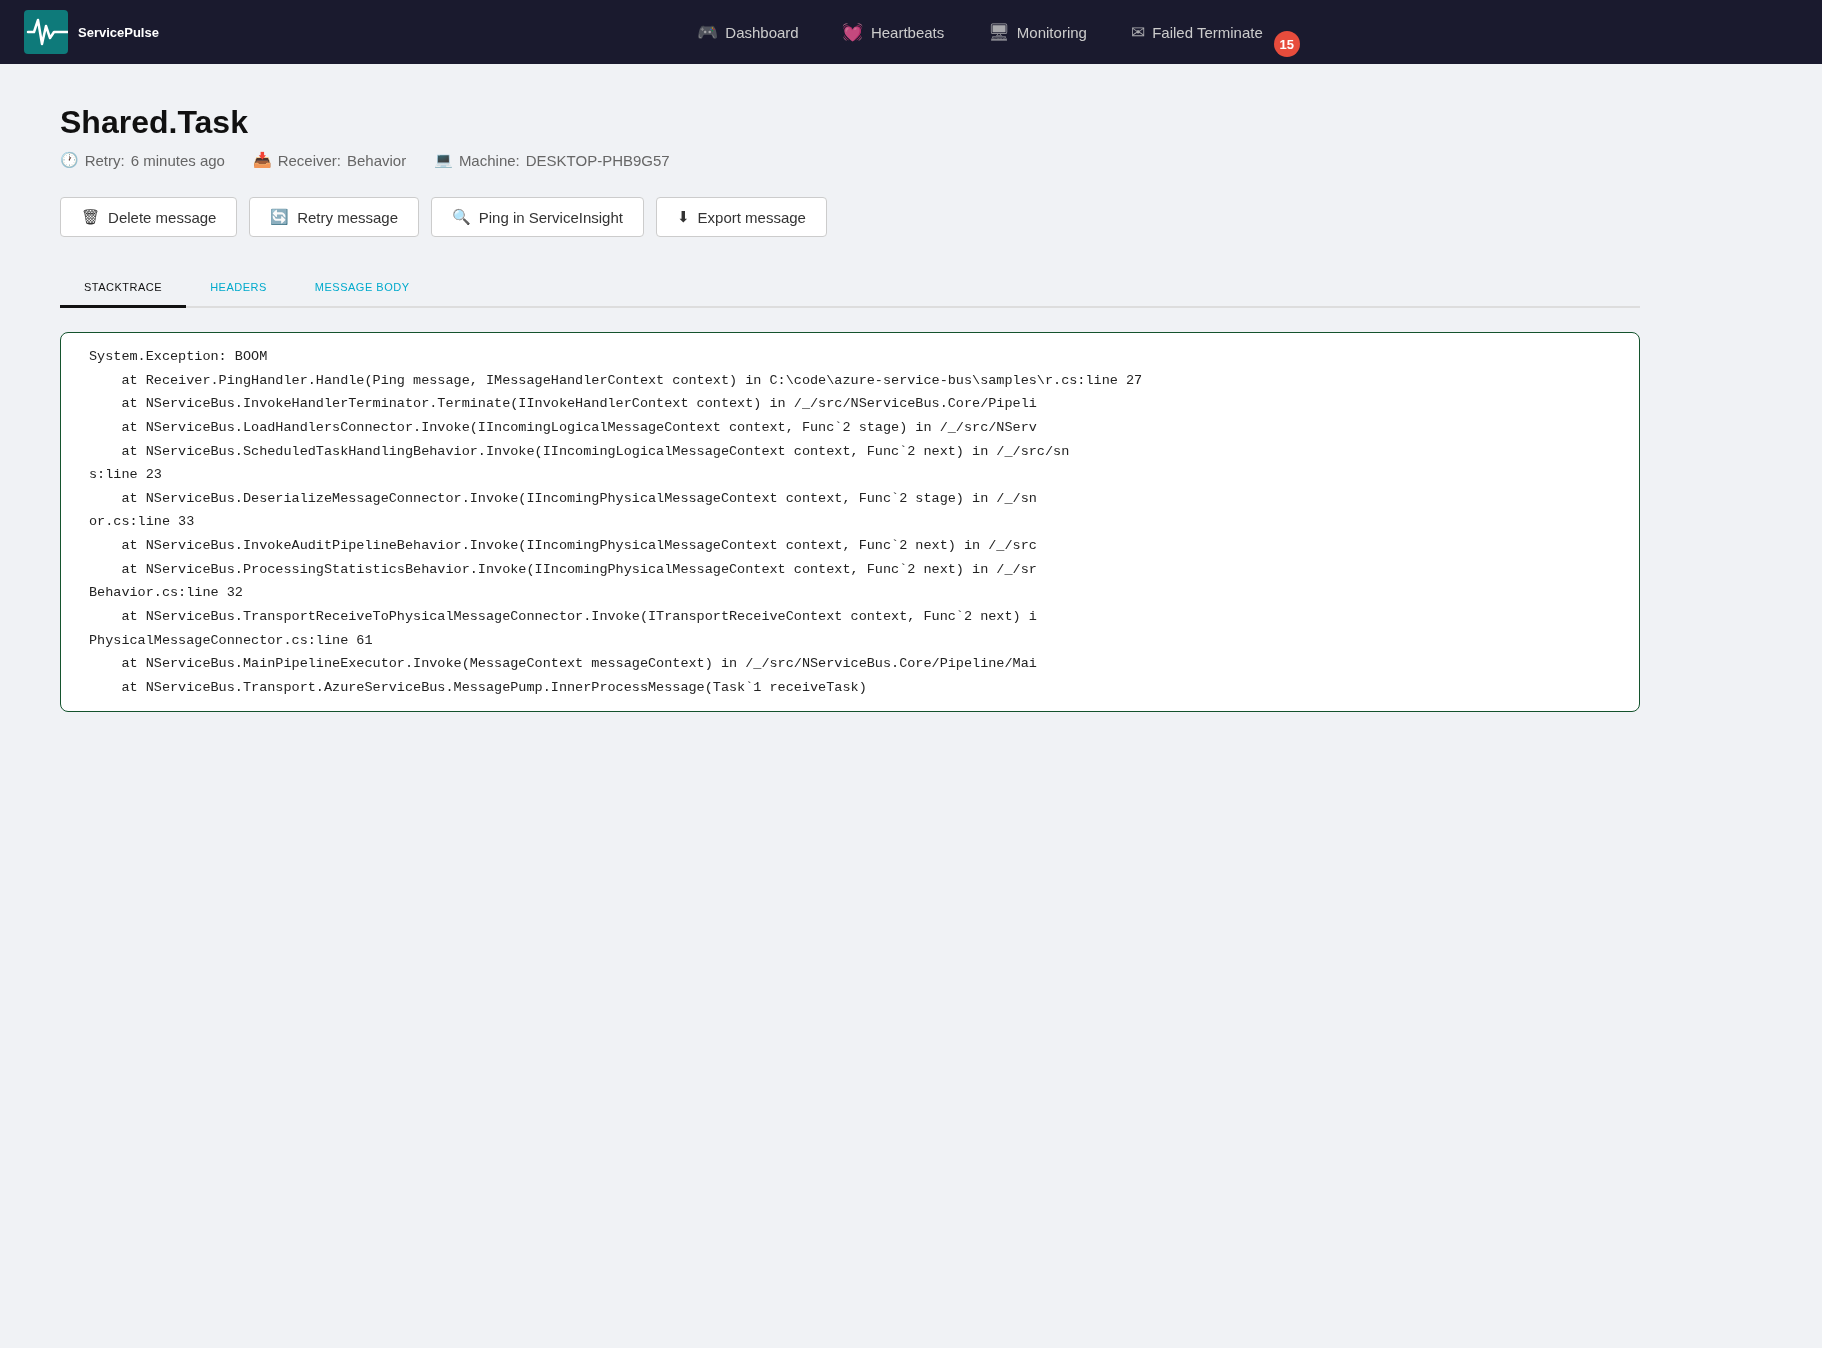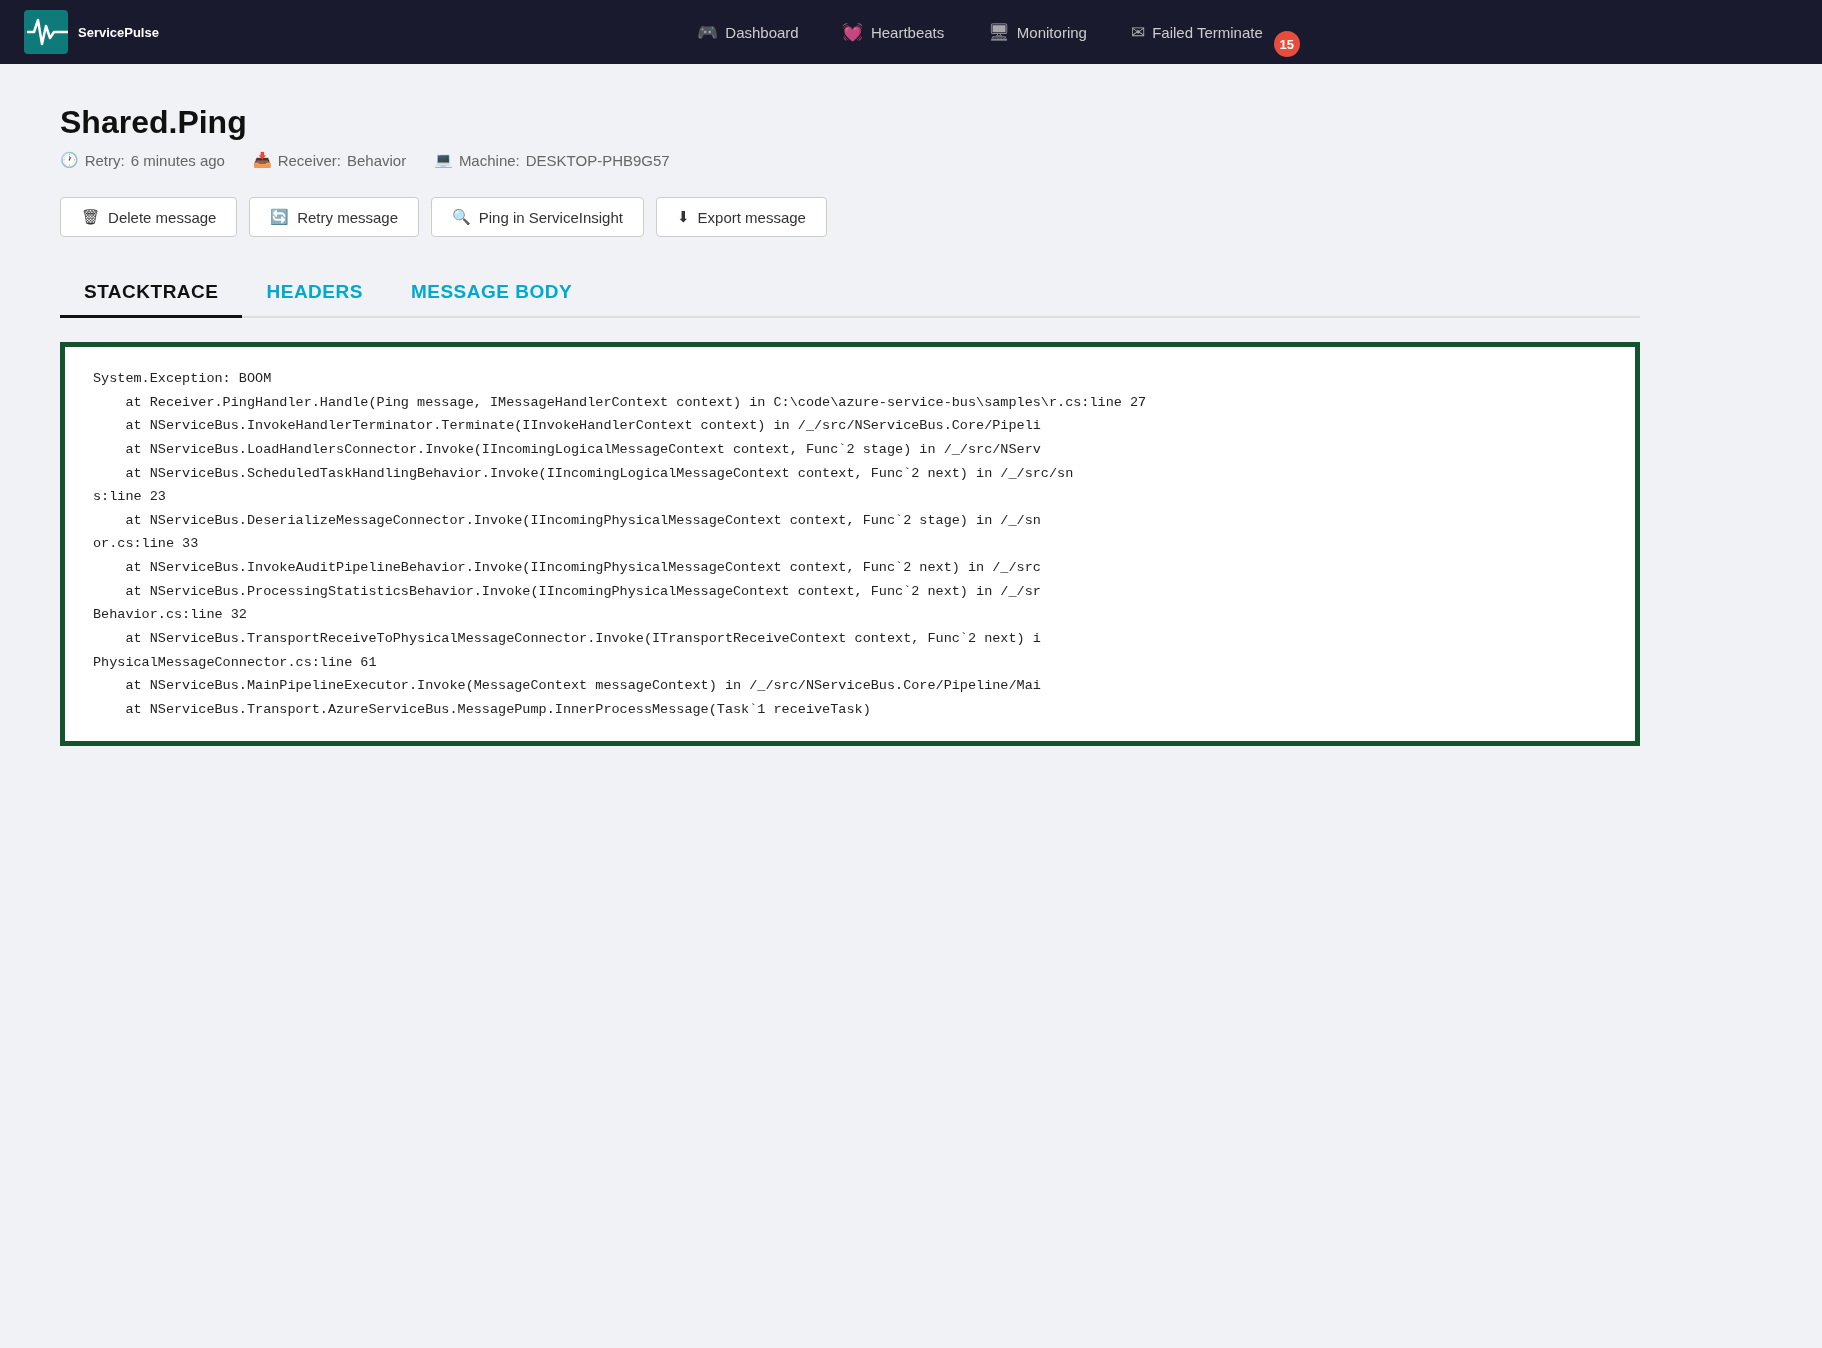--- a/index.html
+++ b/index.html
@@ -117,41 +117,41 @@
 
     
     .tabs {
       display: flex;
       gap: 0;
       border-bottom: 2px solid #ddd;
       margin-bottom: 0;
     }
     .tab {
       padding: 12px 24px;
-      font-size: 19px;
-      font-weight: 700;
+      font-size: 11px;
+      font-weight: 400;
       cursor: pointer;
       text-transform: uppercase;
       letter-spacing: 0.5px;
       color: #00aacc;
       border-bottom: 3px solid transparent;
       margin-bottom: -2px;
       text-align: center;
     }
     .tab.active {
       color: #111;
       border-bottom: 3px solid #111;
     }
 
     
     .stacktrace-container {
       background: #fff;
-      border: 5px solid #14532d;
-      border-radius: 0;
-      padding: 20px 28px;
+      border: 1px solid #14532d;
+      border-radius: 8px;
+      padding: 12px 28px;
       margin-top: 24px;
       overflow: auto;
     }
     .stacktrace-text {
       font-family: "Consolas", "Monaco", "Courier New", monospace;
       font-size: 13.5px;
       line-height: 1.75;
       color: #222;
       white-space: pre-wrap;
       word-break: break-all;
@@ -185,21 +185,21 @@
     <a class="nav-item">
       <span class="nav-icon">✉</span>
       <span>Failed Terminate</span>
       <span class="failed-badge">15</span>
     </a>
   </div>
 </nav>
 
 <div class="page-content">
 
-  <h1 class="page-title">Shared.Ping</h1>
+  <h1 class="page-title">Shared.Task</h1>
 
   <div class="meta-row">
     <div class="meta-item">
       <span class="meta-icon">🕐</span>
       <span>Retry:</span>
       <span>6 minutes ago</span>
     </div>
     <div class="meta-item">
       <span class="meta-icon">📥</span>
       <span>Receiver:</span>

